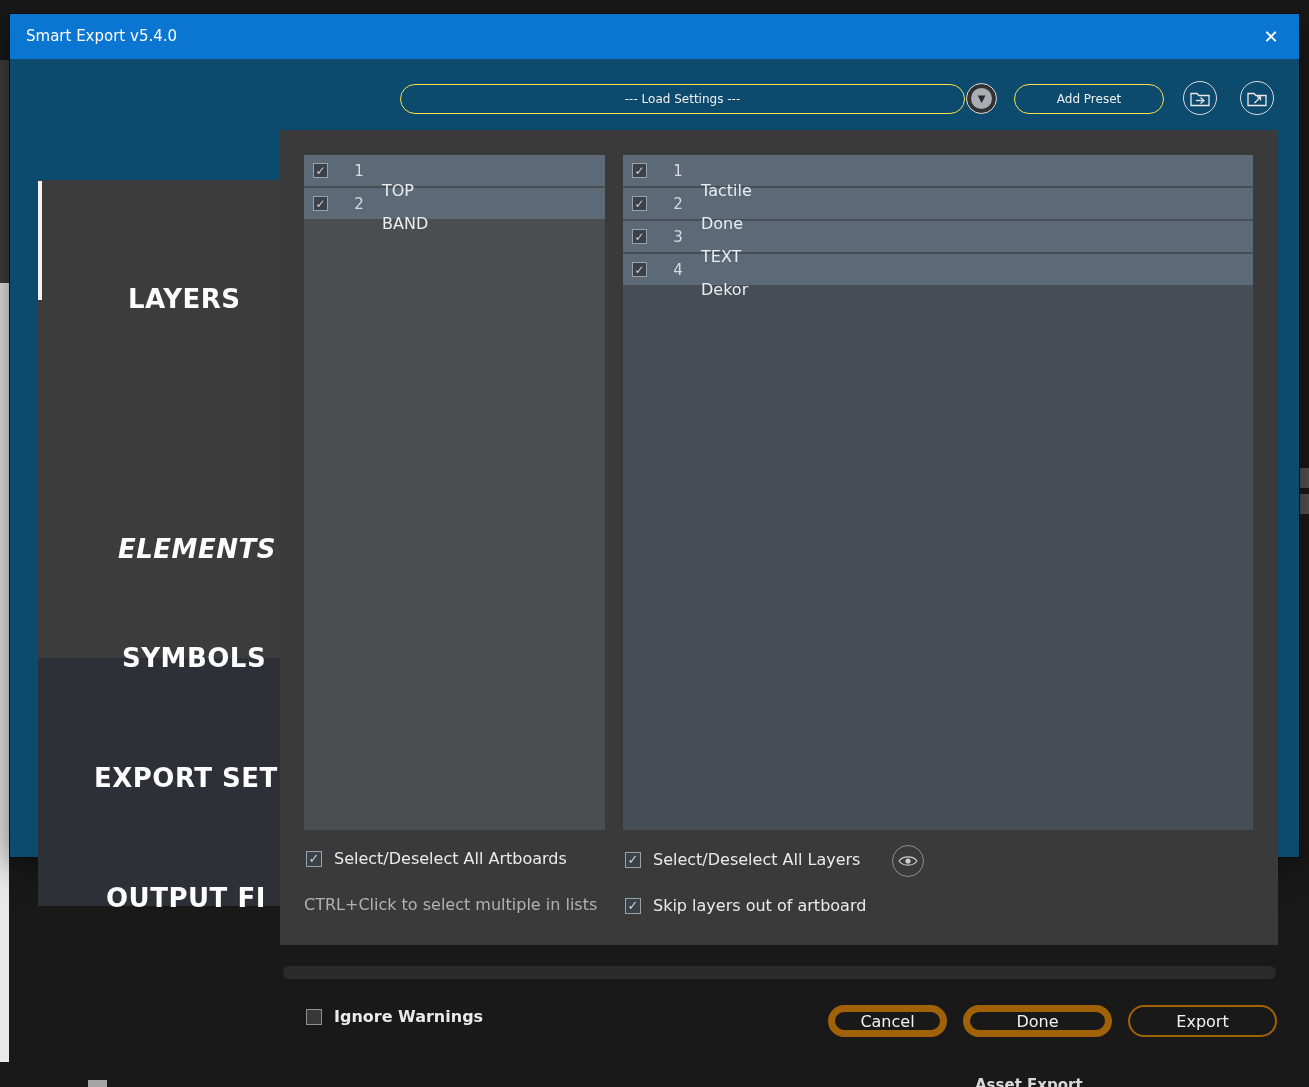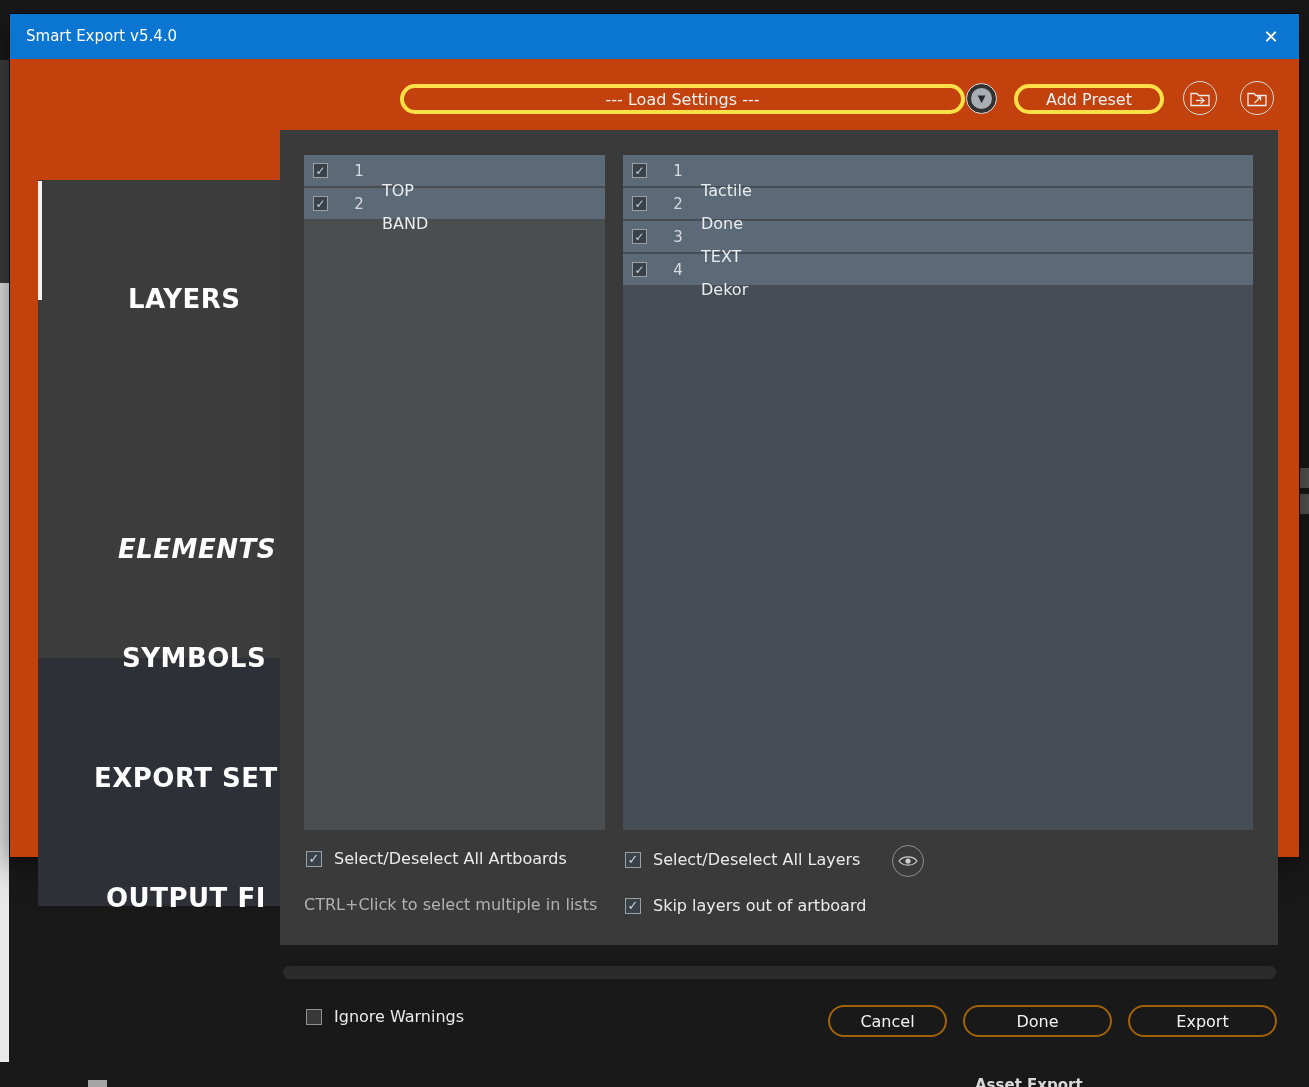--- a/index.html
+++ b/index.html
@@ -8,28 +8,28 @@
 
   
   .edge-gray  { position:absolute; left:0; top:60px;  width:9px; height:223px; background:#3e3e3e; }
   .edge-light { position:absolute; left:0; top:283px; width:9px; height:779px; background:#e8e8e8; }
   .asset-label { position:absolute; left:975px; top:1076px; color:#d8d8d8; font-size:15px; font-weight:bold; white-space:nowrap; }
   .bottom-chip { position:absolute; left:88px; top:1080px; width:19px; height:7px; background:#a5a5a5; }
   .right-mark1 { position:absolute; left:1300px; top:468px; width:9px; height:20px; background:#565656; }
   .right-mark2 { position:absolute; left:1300px; top:494px; width:9px; height:20px; background:#565656; }
 
   
-  .dialog { position:absolute; left:10px; top:14px; width:1289px; height:843px; background:#c2410c;
+  .dialog { position:absolute; left:10px; top:14px; width:1289px; height:843px; background:#0c4a6e;
             box-shadow:0 0 0 1px #0b0b0b, 0 8px 30px rgba(0,0,0,0.55); }
   .titlebar { position:absolute; left:0; top:0; right:0; height:45px; background:#0b76d1; }
   .title { position:absolute; left:16px; top:0; line-height:45px; color:#ffffff; font-size:15px; }
   .close-btn { position:absolute; right:10px; top:0; width:36px; height:45px; display:flex; align-items:center; justify-content:center; color:#ffffff; font-size:18px; cursor:default; }
 
   
-  .pill { position:absolute; border:4px solid #fde047; border-radius:16px; color:#f1f1f1; font-size:16px;
+  .pill { position:absolute; border:1px solid #fde047; border-radius:16px; color:#f1f1f1; font-size:12px;
           display:flex; align-items:center; justify-content:center; background:transparent; white-space:nowrap; }
   .load-settings { left:390px; top:70px; width:565px; height:30px; }
   .dd-btn { position:absolute; left:956px; top:69px; width:31px; height:31px; border:1px solid #dcdcdc; border-radius:50%;
             background:#323232; display:flex; align-items:center; justify-content:center; }
   .dd-inner { width:21px; height:21px; border-radius:50%; background:#a9aeb3; color:#26282a; font-size:10px;
               display:flex; align-items:center; justify-content:center; line-height:1; }
   .add-preset { left:1004px; top:70px; width:150px; height:30px; }
   .icon-btn { position:absolute; top:67px; width:34px; height:34px; border:1px solid #dcdcdc; border-radius:50%;
               display:flex; align-items:center; justify-content:center; }
   .icon-btn.one { left:1173px; } .icon-btn.two { left:1230px; }
@@ -64,22 +64,22 @@
   .check-row { position:absolute; display:flex; align-items:center; gap:12px; color:#ebebeb; font-size:16px; white-space:nowrap; }
   .sel-ab  { left:26px;  top:719px; }
   .sel-ly  { left:345px; top:720px; }
   .skip-ly { left:345px; top:766px; }
   .hint { position:absolute; left:24px; top:765px; color:#b2b2b2; font-size:16px; white-space:nowrap; }
   .eye-btn { position:absolute; left:612px; top:715px; width:32px; height:32px; border:1px solid #8e8e8e; border-radius:50%;
              display:flex; align-items:center; justify-content:center; }
 
   
   .strip { position:absolute; left:273px; top:952px; width:993px; height:13px; background:#2b2b2b; border-radius:6px; }
-  .ignore-row { position:absolute; left:296px; top:993px; display:flex; align-items:center; gap:12px; color:#eaeaea; font-size:16px; }
-  .btn { position:absolute; top:991px; height:32px; border:2px solid #a16207; border-radius:16px; color:#f3f3f3;
+  .ignore-row { position:absolute; left:296px; top:993px; display:flex; align-items:center; gap:12px; color:#eaeaea; font-size:16px;font-weight:bold; }
+  .btn { position:absolute; top:991px; height:32px; border:7px solid #a16207; border-radius:16px; color:#f3f3f3;
          font-size:16px; display:flex; align-items:center; justify-content:center; }
   .btn.cancel { left:818px;  width:119px; }
   .btn.done   { left:953px;  width:149px; }
   .btn.export { left:1118px; width:149px; border-width:2px; }
 </style>
 </head>
 <body>
 
 <div class="stage">
 

